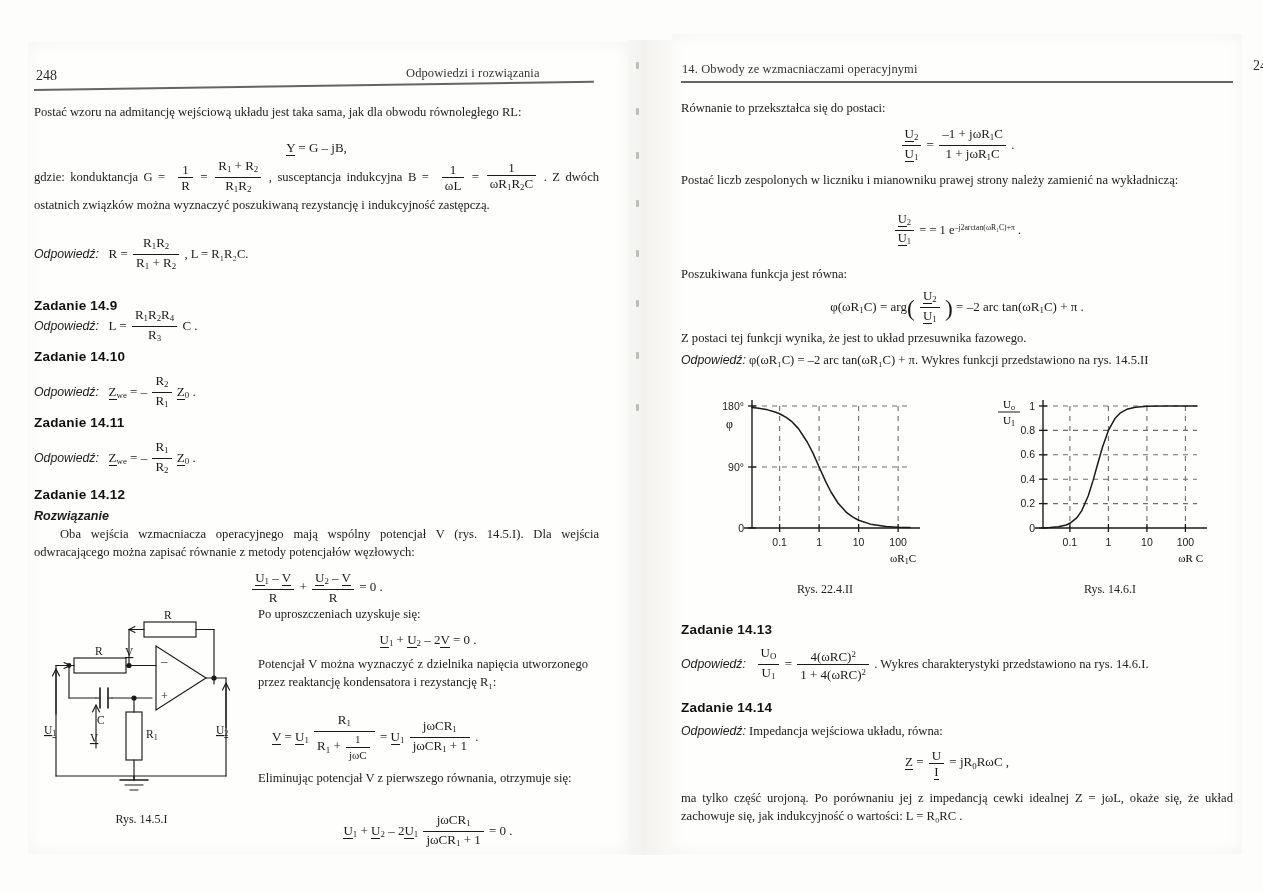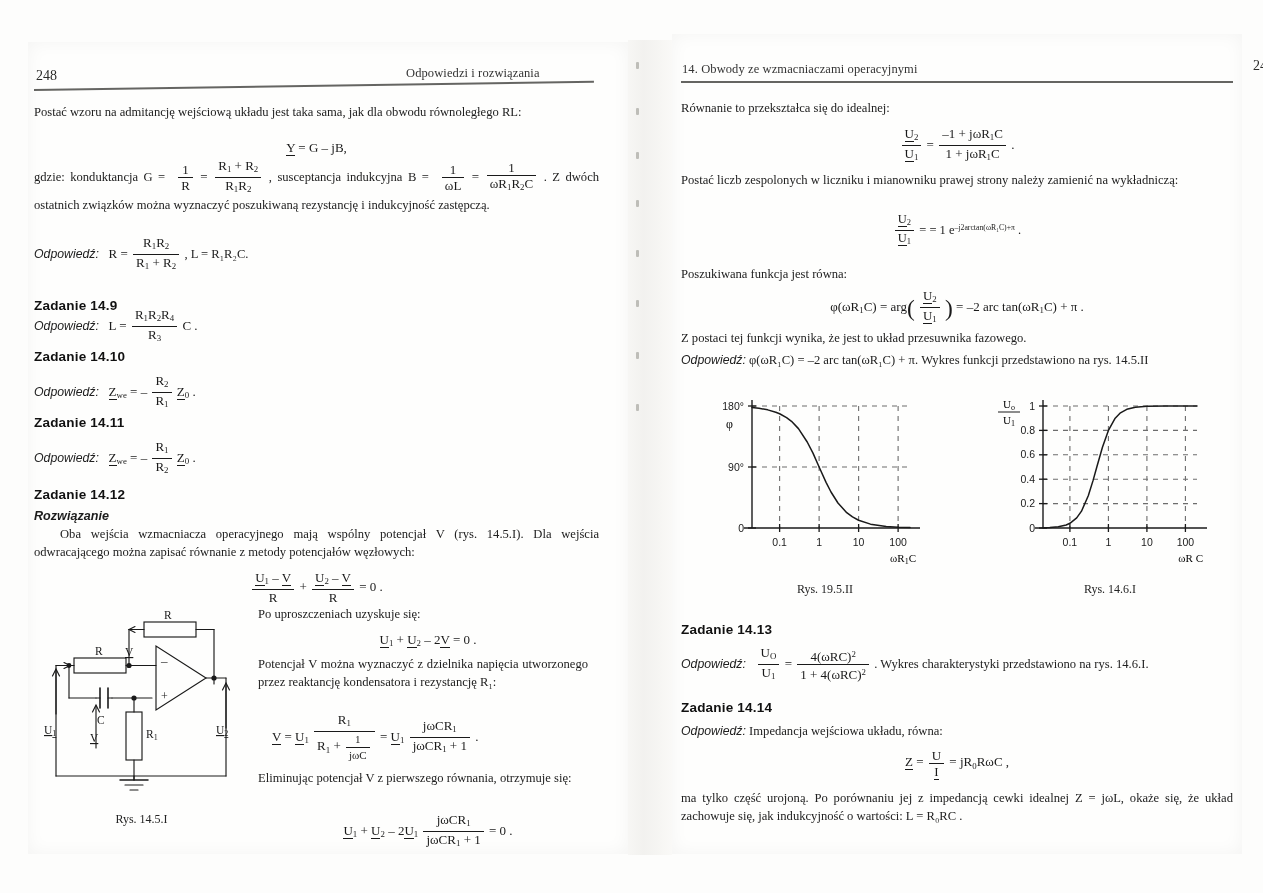--- a/index.html
+++ b/index.html
@@ -235,21 +235,21 @@
 </svg>
 </div>
 <div class="cap" style="left:34px;top:812px;width:215px">Rys. 14.5.I</div>
 
 <div class="page page-right"></div>
 
 <div class="hdr" style="left:682px;top:62px">14. Obwody ze wzmacniaczami operacyjnymi</div>
 <div class="pnum" style="left:1253px;top:58px">249</div>
 <div class="hdr-rule" style="left:681px;top:81px;width:552px"></div>
 
-<div class="txt" style="left:681px;top:100px;width:552px">Równanie to przekształca się do idealnej:</div>
+<div class="txt" style="left:681px;top:100px;width:552px">Równanie to przekształca się do postaci:</div>
 
 <div class="eq ctr" style="left:681px;top:126px;width:552px">
   <span class="frac"><span class="n"><span class="uline">U</span><sub>2</sub></span><span class="d"><span class="uline">U</span><sub>1</sub></span></span>
   =
   <span class="frac"><span class="n">–1 + jωR<sub>1</sub>C</span><span class="d">1 + jωR<sub>1</sub>C</span></span> .
 </div>
 
 <div class="txt" style="left:681px;top:172px;width:552px">Postać liczb zespolonych w liczniku i mianowniku prawej strony należy zamienić na wykładniczą:</div>
 
 <div class="eq ctr" style="left:681px;top:212px;width:552px;font-size:12.5px">
@@ -347,21 +347,21 @@
       </g>
       <text x="218" y="174" text-anchor="end" font-size="11" font-family="Liberation Serif, serif">ωR C</text>
       <g>
         <text x="24" y="20" font-size="11" text-anchor="middle" font-family="Liberation Serif, serif">U<tspan font-size="8" dy="2">o</tspan></text>
         <line x1="13" y1="24" x2="35" y2="24" stroke="#1a1a1a" stroke-width="1"></line>
         <text x="24" y="36" font-size="11" text-anchor="middle" font-family="Liberation Serif, serif">U<tspan font-size="8" dy="2">1</tspan></text>
       </g>
     </svg>
 </div>
 
-<div class="cap" style="left:700px;top:582px;width:250px">Rys. 19.5.II</div>
+<div class="cap" style="left:700px;top:582px;width:250px">Rys. 22.4.II</div>
 <div class="cap" style="left:985px;top:582px;width:250px">Rys. 14.6.I</div>
 
 <div class="zad" style="left:681px;top:622px">Zadanie 14.13</div>
 <div class="txt" style="left:681px;top:645px;width:552px">
   <span class="odp">Odpowiedź:</span>
   <span class="eq" style="position:relative">&nbsp;
     <span class="frac"><span class="n">U<sub>O</sub></span><span class="d">U<sub>1</sub></span></span> =
     <span class="frac"><span class="n">4(ωRC)<sup>2</sup></span><span class="d">1 + 4(ωRC)<sup>2</sup></span></span>
   </span>
   <span>. Wykres charakterystyki przedstawiono na rys. 14.6.I.</span>

